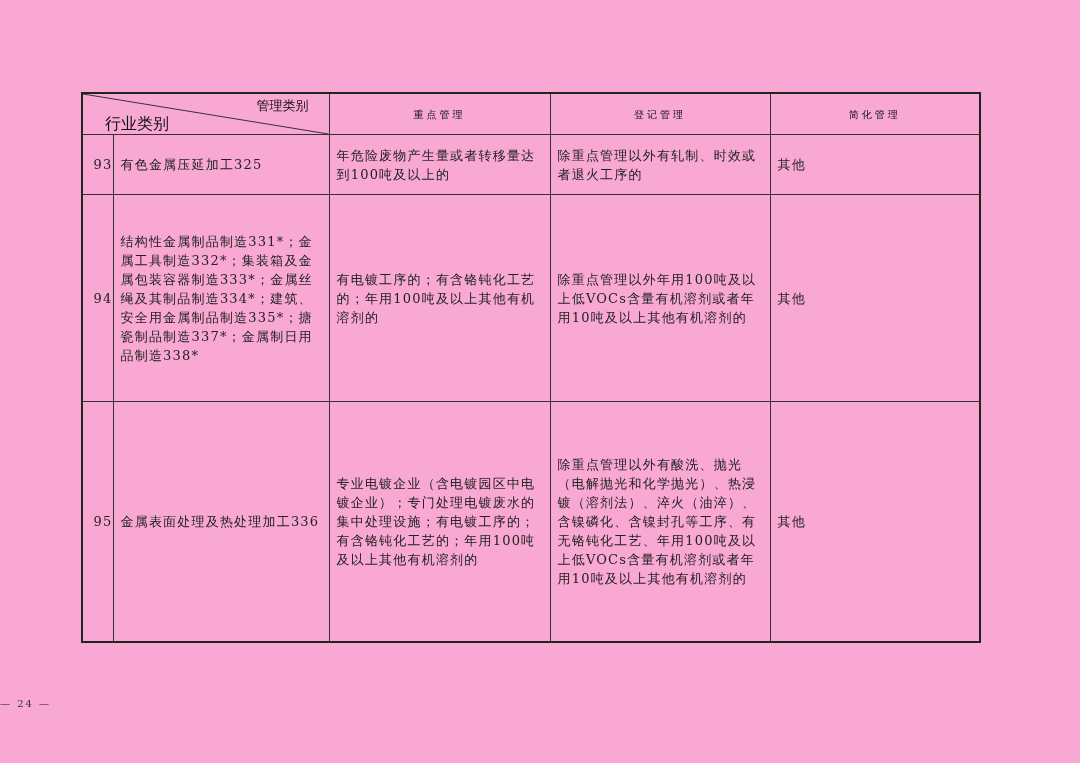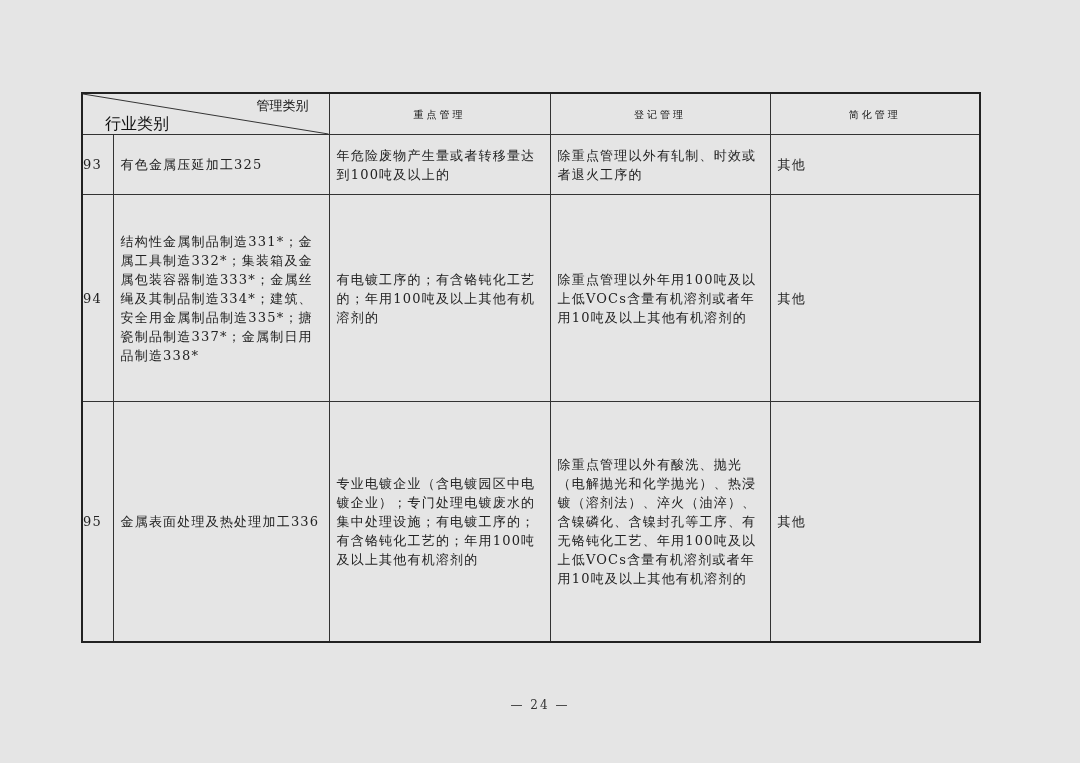--- a/index.html
+++ b/index.html
@@ -1,40 +1,40 @@
 <!DOCTYPE html>
 <html><head>
 <meta charset="utf-8">
 <style>
   html, body { margin: 0; padding: 0; background: #ffffff; }
   body { width: 1080px; height: 763px; position: relative; overflow: hidden;
          font-family: "DejaVu Serif", "Liberation Serif", serif; color: #222; }
-  .page { position: absolute; left: 0; top: 0; width: 1080px; height: 763px; background: #e5e5e5; }
+  .page { position: absolute; left: 0; top: 0; width: 1080px; height: 763px; background: #f9a8d4; }
   table.grid { position: absolute; left: 81px; top: 92px; width: 898px; border-collapse: collapse;
                table-layout: fixed; border: 2px solid #222; }
   table.grid td { border: 1px solid #333; padding: 0; vertical-align: middle; font-size: 13px;
                   line-height: 19px; letter-spacing: 1.2px; }
   .hdr td { height: 40px; }
   .hdr .colhead { text-align: center; font-family: "DejaVu Sans", "Liberation Sans", sans-serif;
                   font-size: 10px; letter-spacing: 3px; color: #111; }
   .diag { position: relative; height: 40px; }
   .diag svg { position: absolute; left: 0; top: 0; width: 100%; height: 100%; }
   .diag .tr { position: absolute; right: 20px; top: 2px; font-family: "DejaVu Sans", "Liberation Sans", sans-serif;
               font-size: 13px; letter-spacing: 0; color: #111; }
   .diag .bl { position: absolute; left: 22px; bottom: 1px; font-family: "DejaVu Sans", "Liberation Sans", sans-serif;
               font-size: 16px; letter-spacing: 0; color: #111; }
-  .num { text-align: left; font-size: 13px; letter-spacing: 0; }
+  .num { text-align: right; font-size: 13px; letter-spacing: 0; }
   .cell { padding: 0 7px !important; }
   .section td { height: 19px; font-family: "DejaVu Sans", "Liberation Sans", sans-serif; font-weight: bold;
                 font-size: 13px; padding-left: 5px !important; letter-spacing: 1px; }
   .r93 td { height: 59px; }
   .r94 td { height: 206px; margin-top: 36px; }
   .r95 td { height: 239px; }
-  .pagenum { position: absolute; left: 0; width: 1080px; top: 698px; text-align: center;
-             font-size: 12px; color: #333; letter-spacing: 2px; }
+  .pagenum { position: absolute; left: 0; width: 1080px; top: 698px; text-align: left;
+             font-size: 10px; color: #333; letter-spacing: 2px; }
 </style>
 </head>
 <body>
 
 <div class="page">
   <table class="grid">
     <colgroup>
       <col style="width:31px">
       <col style="width:216px">
       <col style="width:221px">

